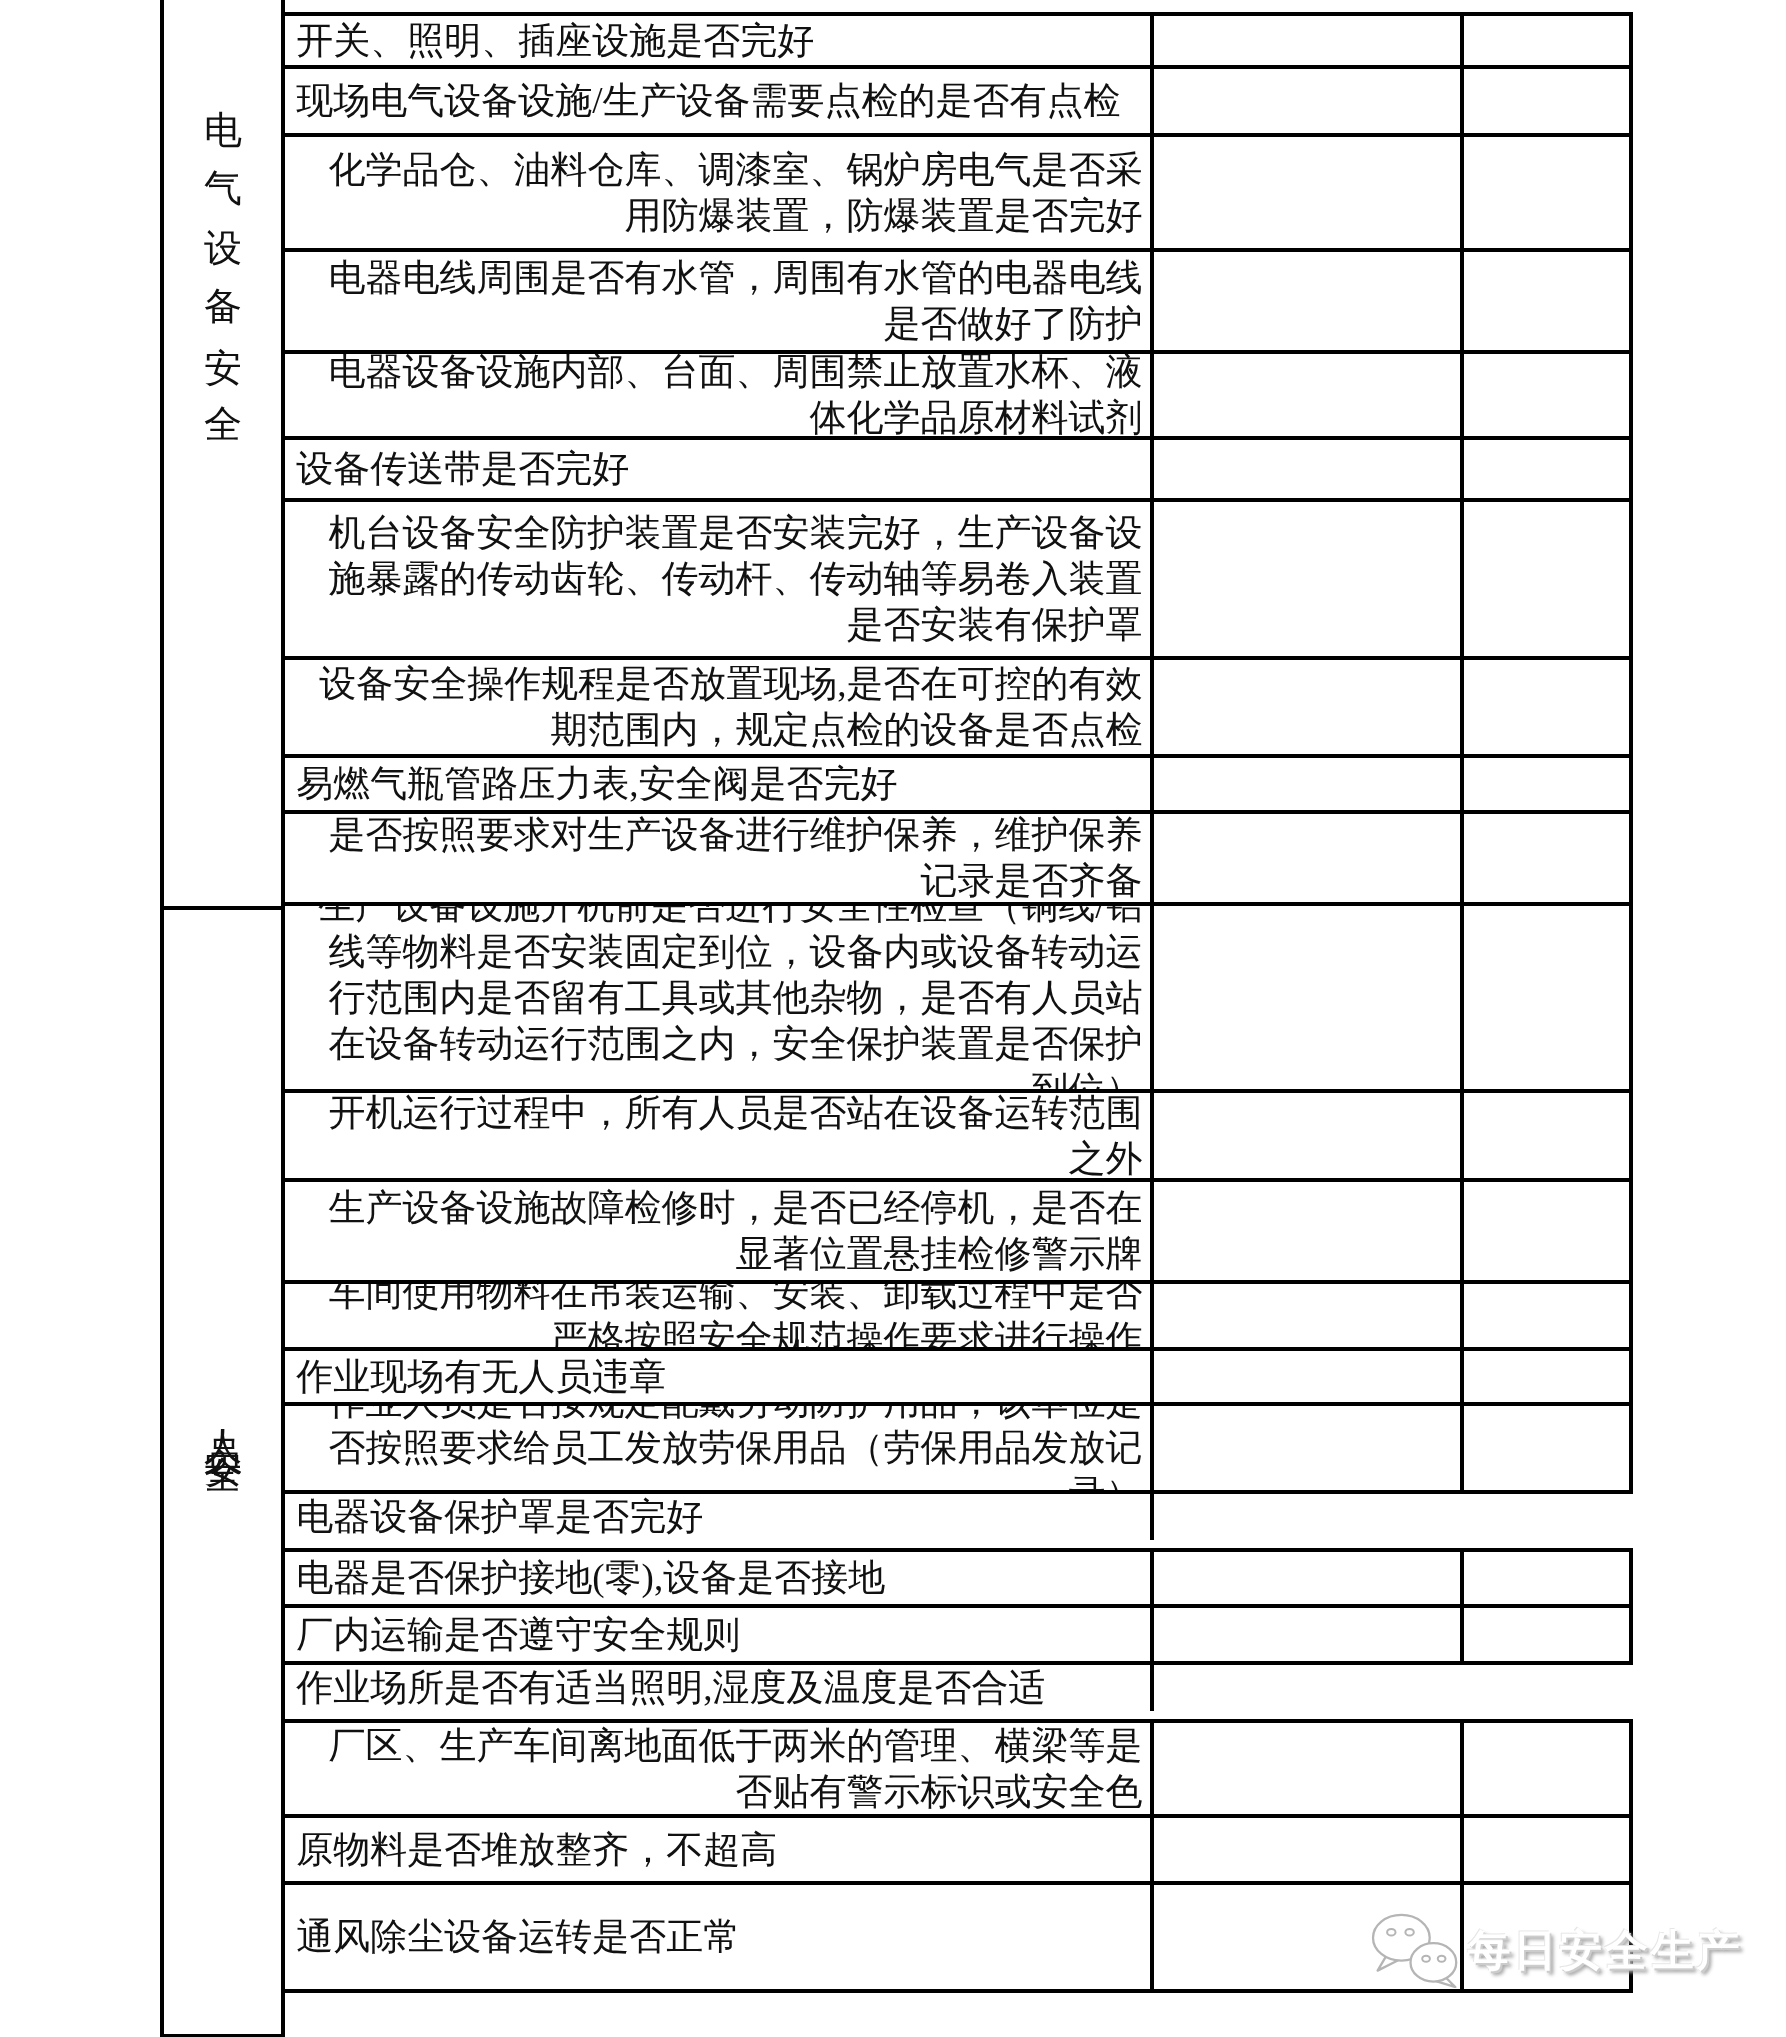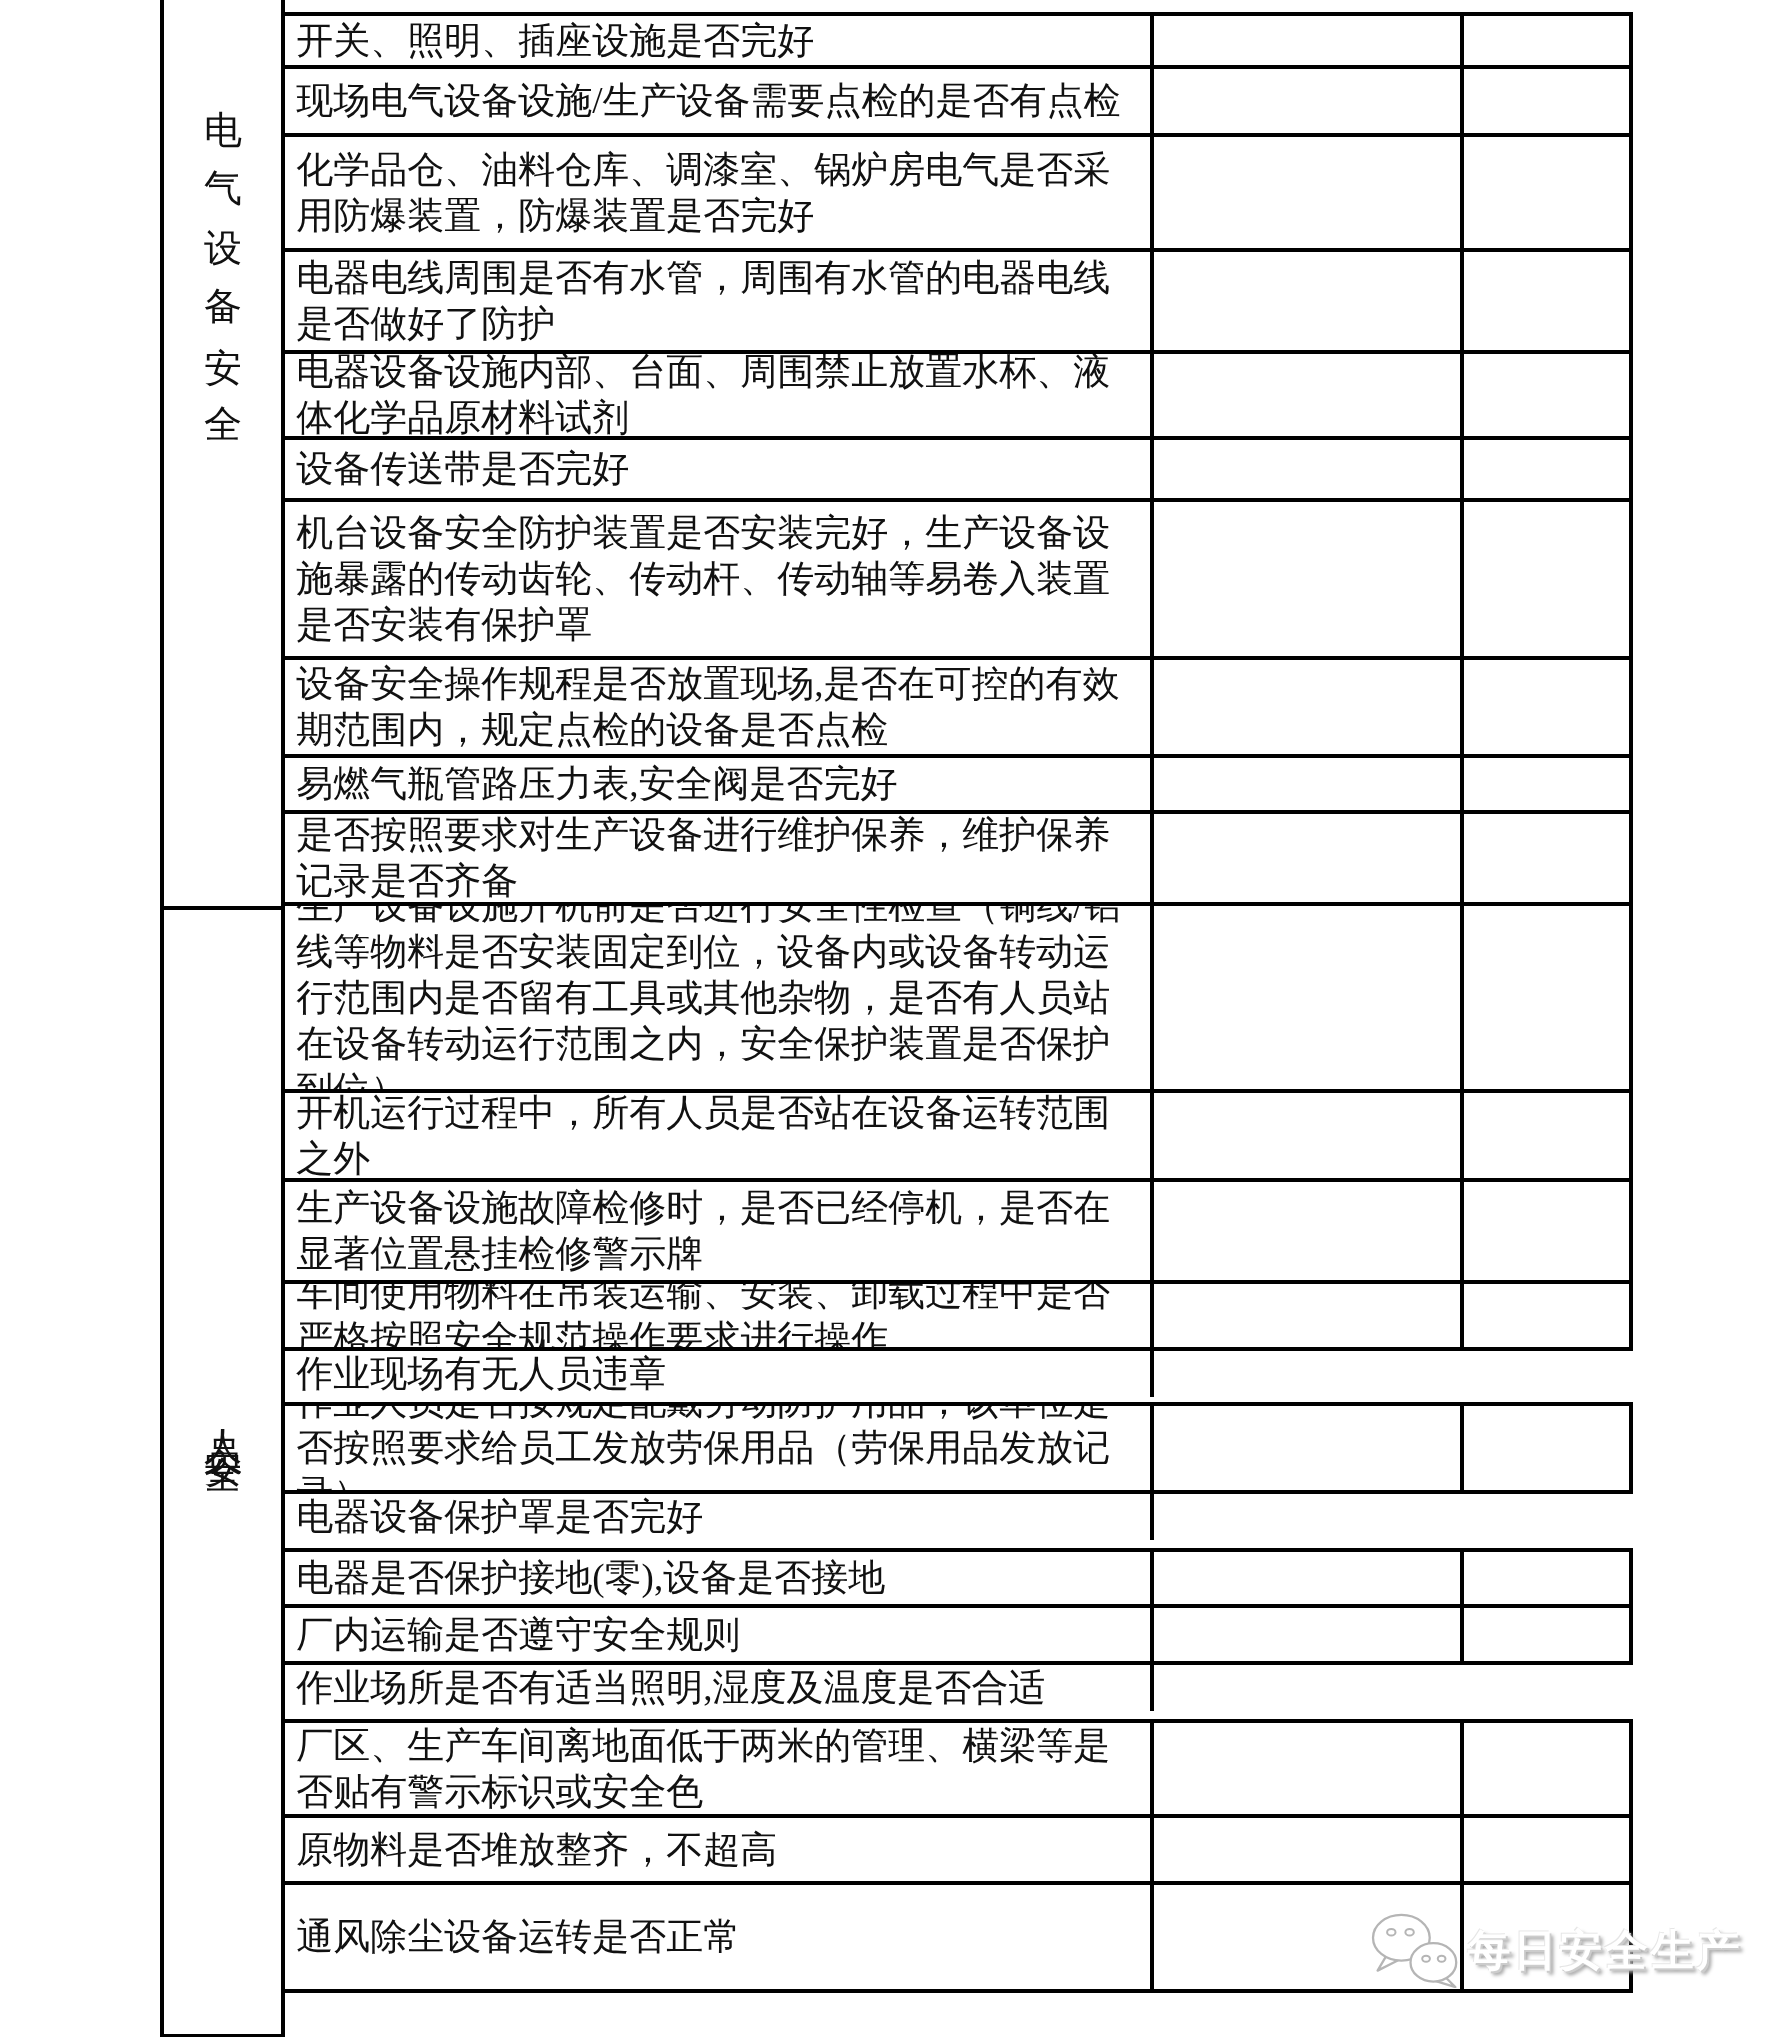--- a/index.html
+++ b/index.html
@@ -30,20 +30,21 @@
   }
   .cat1 .cat-label{top:80px;letter-spacing:59px;}
   .cat2 .cat-label{top:488px;letter-spacing:9.4px;}
   .rows{
     position:absolute;left:121px;top:12.2px;width:1348px;
   }
   .row{
     display:flex;
     border-bottom:4.7px solid #000;
     box-sizing:border-box;
+    text-align:right;
   }
   .row.first{border-top:4.7px solid #000;}
   .c-item{
     width:869px;
     border-right:4.7px solid #000;
     box-sizing:border-box;
     display:flex;align-items:center;
     padding:0 7.5px 0 11.3px;
     font-size:37px;line-height:46px;color:#111;
     word-break:break-all;
@@ -143,21 +144,21 @@
         <div class="row" style="height: 102px;">
           <div class="c-item">生产设备设施故障检修时，是否已经停机，是否在显著位置悬挂检修警示牌</div>
           <div class="c3"></div>
           <div class="c4"></div>
         </div>
         <div class="row" style="height: 67px;">
           <div class="c-item">车间使用物料在吊装运输、安装、卸载过程中是否严格按照安全规范操作要求进行操作</div>
           <div class="c3"></div>
           <div class="c4"></div>
         </div>
-        <div class="row" style="height: 55px; flex-direction: column;">
+        <div class="row" style="height: 55px;">
           <div class="c-item">作业现场有无人员违章</div>
           <div class="c3"></div>
           <div class="c4"></div>
         </div>
         <div class="row" style="height: 88px;">
           <div class="c-item">作业人员是否按规定配戴劳动防护用品，该单位是否按照要求给员工发放劳保用品（劳保用品发放记录）</div>
           <div class="c3"></div>
           <div class="c4"></div>
         </div>
         <div class="row" style="height: 58px; flex-direction: column;">

